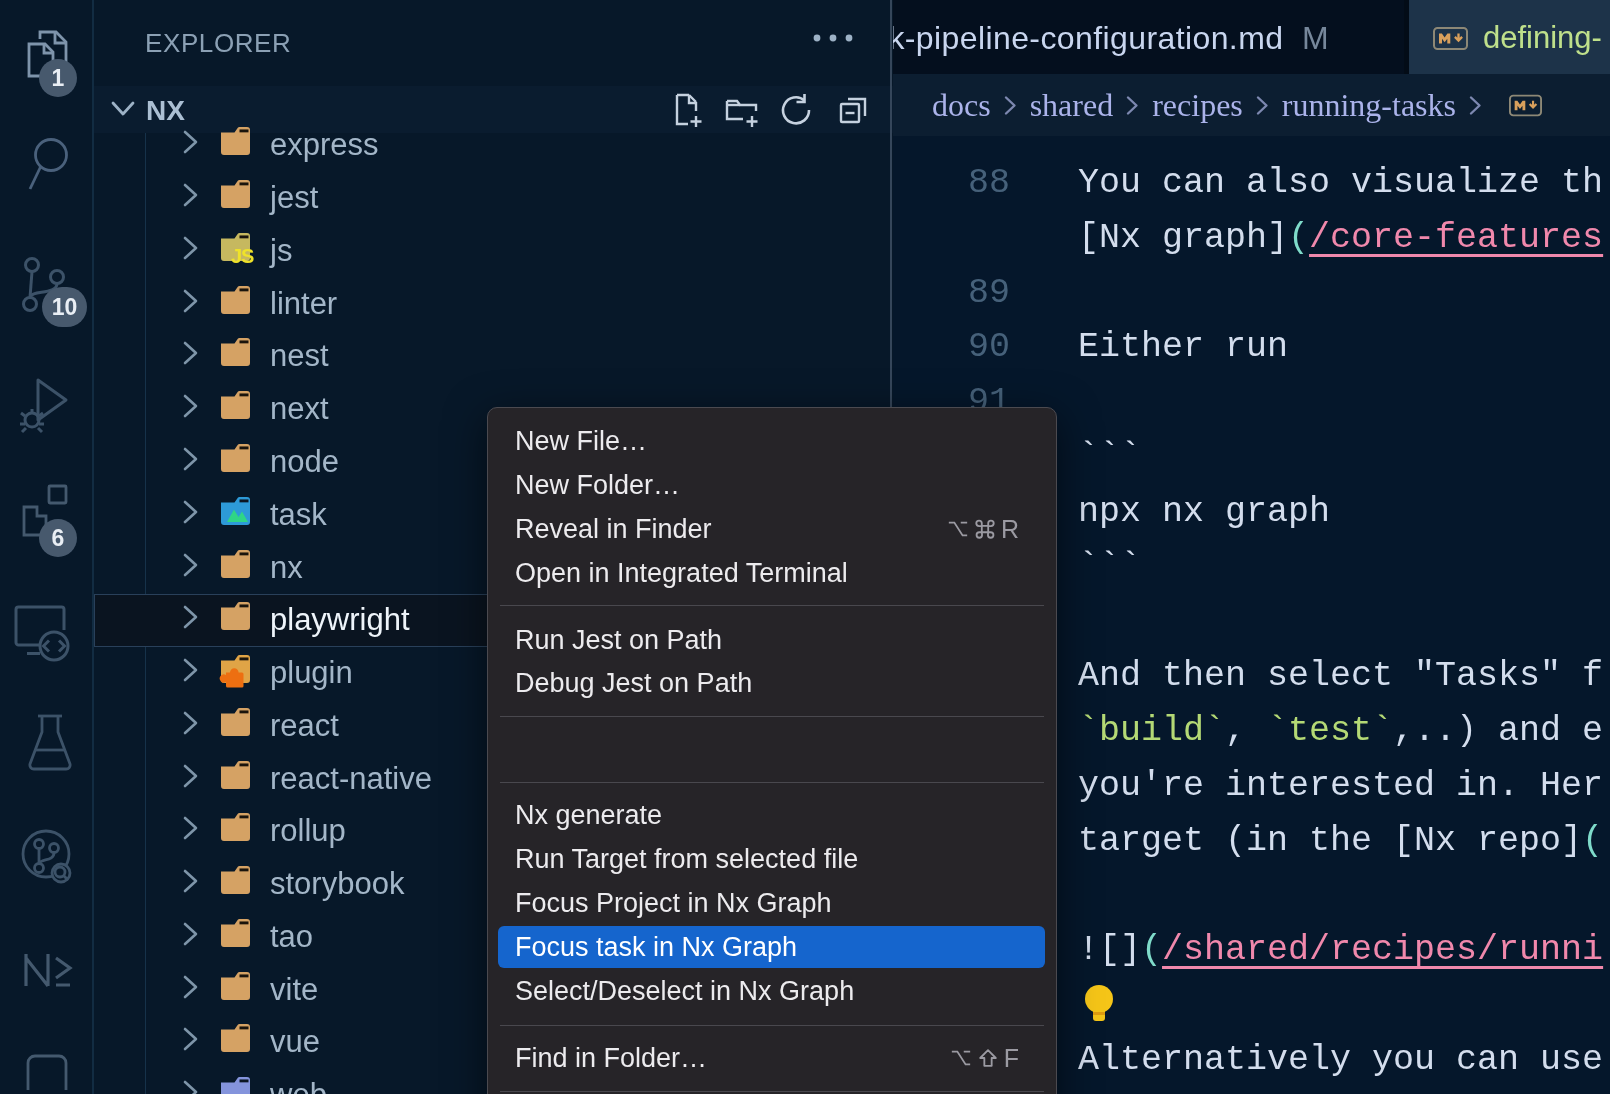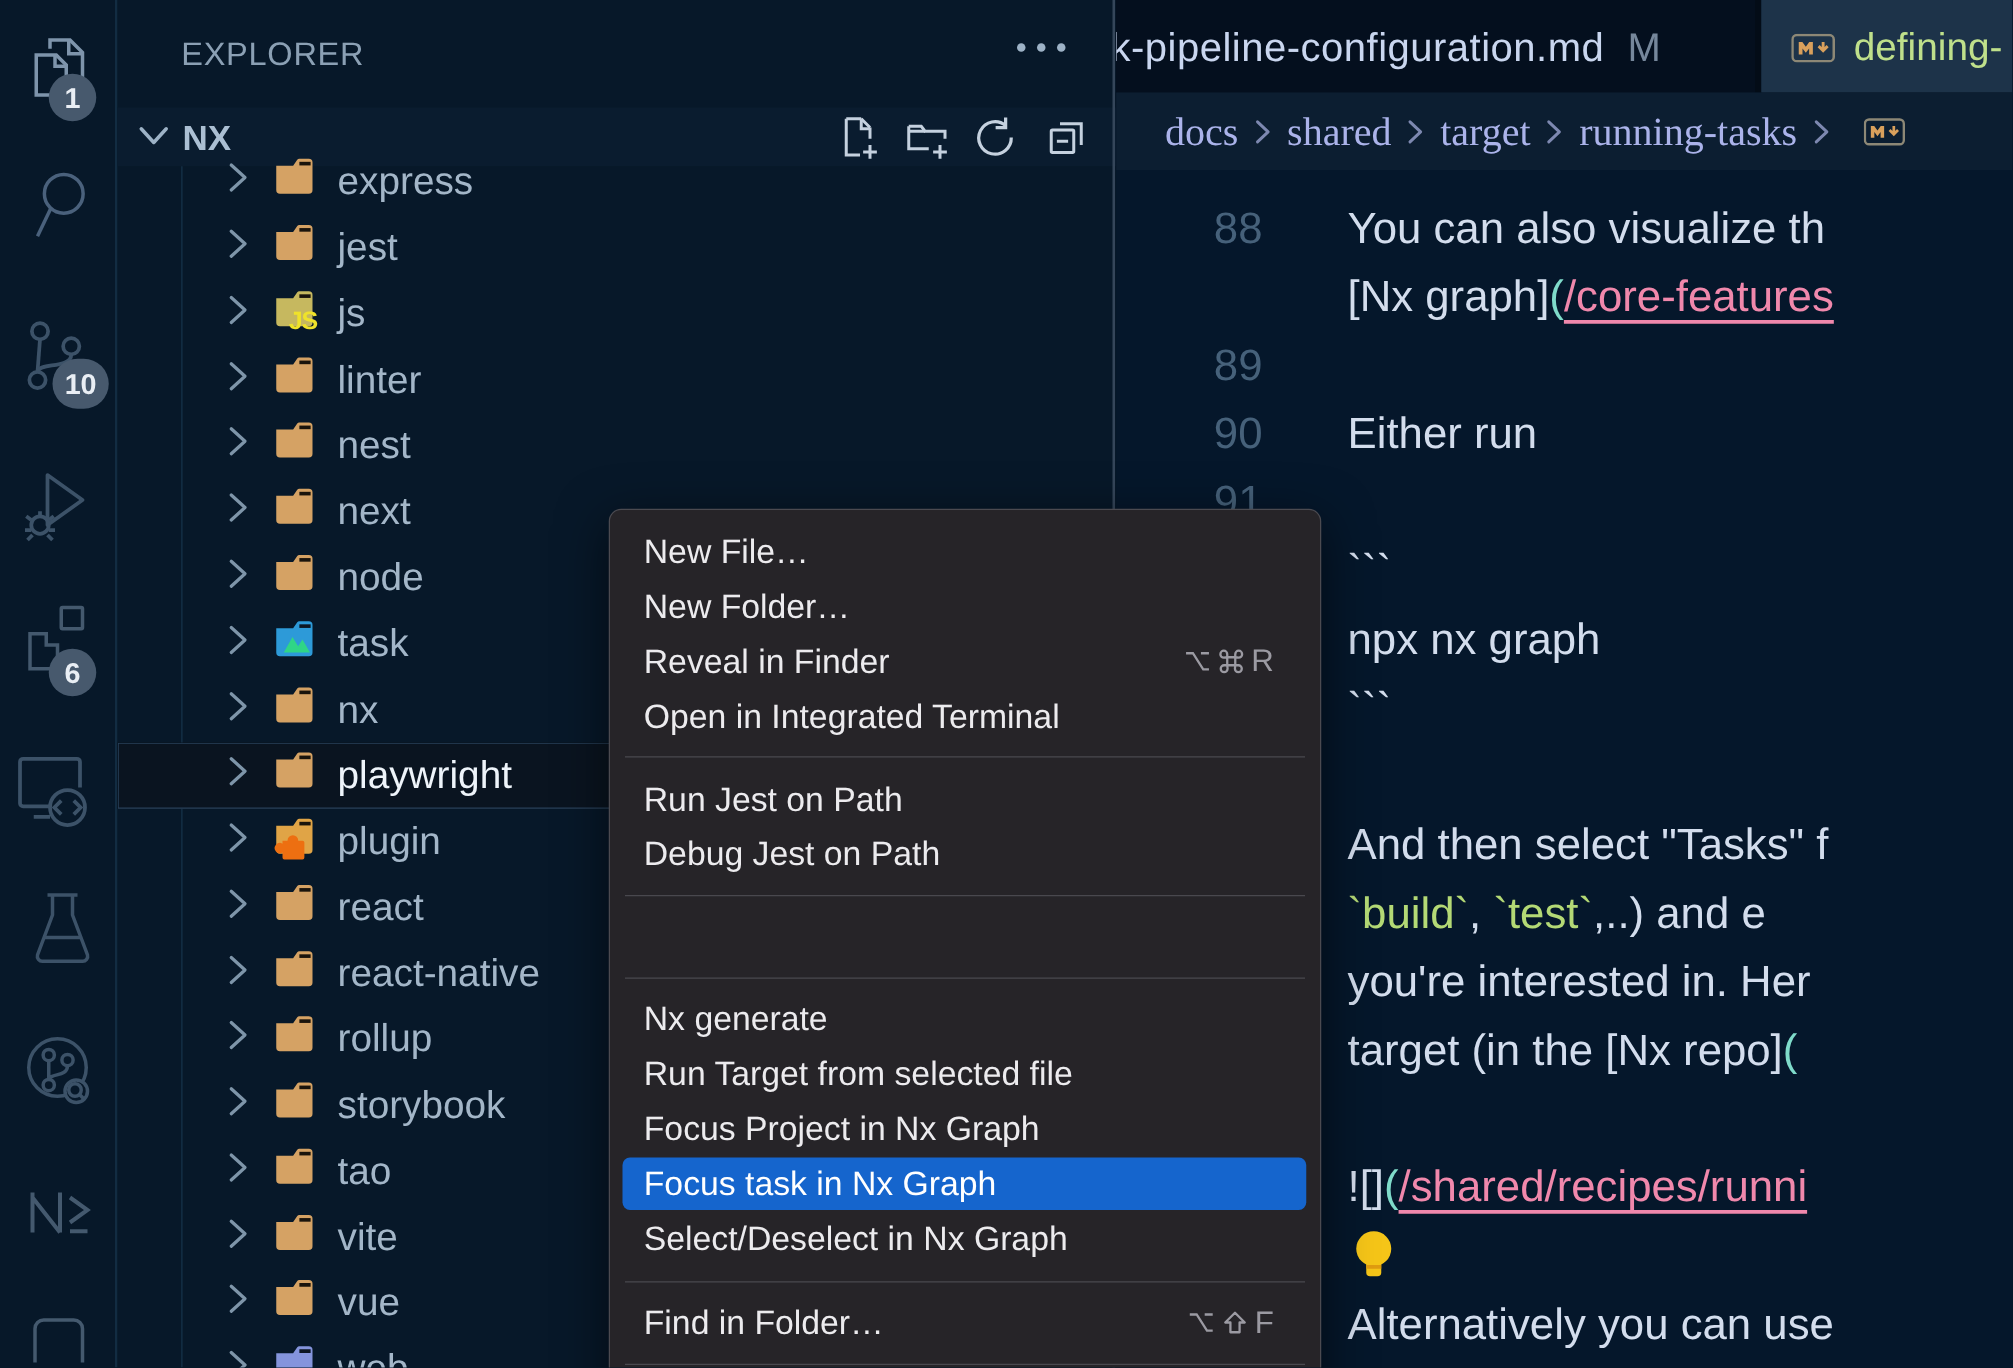--- a/index.html
+++ b/index.html
@@ -32,21 +32,21 @@
   #tabs { position:absolute; left:0; top:0; width:717px; height:74px; background:#040f1e; }
   #tab1 { position:absolute; left:0; top:0; width:511px; height:74px; background:#040f1e; overflow:hidden; }
   #tab1 .t1txt { position:absolute; left:-21px; top:20px; font-size:32px; letter-spacing:0.4px; color:#c9d6ef; white-space:nowrap; }
   #tab1 .t1m { color:#76879b; }
   #tab2 { position:absolute; left:516px; top:0; width:201px; height:74px; background:#1d3349; overflow:hidden; }
   #tab2 .t2txt { position:absolute; left:74px; top:20px; font-size:31px; color:#bfe08b; white-space:nowrap; }
   #tabsep { position:absolute; left:511px; top:0; width:5px; height:74px; background:#030c17; }
   #crumbs { position:absolute; left:0; top:74px; width:717px; height:62px; background:#0c1e31; display:flex; align-items:center;font-family:Liberation Serif, serif; }
   .bc { color:#abb3ea; font-size:32px; }
 
-  #code { position:absolute; left:0; top:0; width:717px; height:1094px; font-family:Liberation Sans, sans-serif; font-size:35px; }
+  #code { position:absolute; left:0; top:0; width:717px; height:1094px; font-family:Liberation Mono, monospace; font-size:35px; }
   .cl { position:absolute; white-space:pre; color:#d3dded; height:54px; line-height:54px; }
   .gut { position:absolute; width:117px; text-align:right; color:#46617a; white-space:pre; height:54px; line-height:54px; }
   .pink { color:#f088ac; }
   .teal { color:#7fdbca; }
   .grn { color:#b4d975; }
   .und { text-decoration:underline; text-decoration-thickness:3px; text-underline-offset:7px; }
 
   
   #menu { position:absolute; left:487px; top:407px; width:570px; height:720px; background:#262428;
           border:1px solid #4b4a50; border-radius:10px; box-shadow:0 10px 40px rgba(0,0,0,.55); z-index:10; }
@@ -400,21 +400,21 @@
   <div id="crumbs">
       <span style="width:39px"></span>
       <span class="bc">docs</span>
       <svg width="13" height="21" viewBox="0 0 13 21" style="margin:0 13px">
         <path d="M2 2.5 L10.5 10.5 L2 18.5" fill="none" stroke="#7d88b0" stroke-width="2.4" stroke-linecap="round" stroke-linejoin="round"></path>
       </svg>
       <span class="bc">shared</span>
       <svg width="13" height="21" viewBox="0 0 13 21" style="margin:0 13px">
         <path d="M2 2.5 L10.5 10.5 L2 18.5" fill="none" stroke="#7d88b0" stroke-width="2.4" stroke-linecap="round" stroke-linejoin="round"></path>
       </svg>
-      <span class="bc">target</span>
+      <span class="bc">recipes</span>
       <svg width="13" height="21" viewBox="0 0 13 21" style="margin:0 13px">
         <path d="M2 2.5 L10.5 10.5 L2 18.5" fill="none" stroke="#7d88b0" stroke-width="2.4" stroke-linecap="round" stroke-linejoin="round"></path>
       </svg>
       <span class="bc">running-tasks</span>
       <svg width="13" height="21" viewBox="0 0 13 21" style="margin:0 13px">
         <path d="M2 2.5 L10.5 10.5 L2 18.5" fill="none" stroke="#7d88b0" stroke-width="2.4" stroke-linecap="round" stroke-linejoin="round"></path>
       </svg>
       <svg width="33" height="23" viewBox="0 0 35 23" style="margin-left:14px">
         <rect x="1" y="1" width="33" height="21" rx="3.5" fill="none" stroke="#8d8876" stroke-width="2"></rect>
         <path d="M6 16.5 V6.5 h2.9 l2.75 3.9 L14.4 6.5 H17.3 v10 h-3 v-4.8 l-2.65 3.5 L9 11.7 v4.8 z" fill="#d9a05c"></path>

